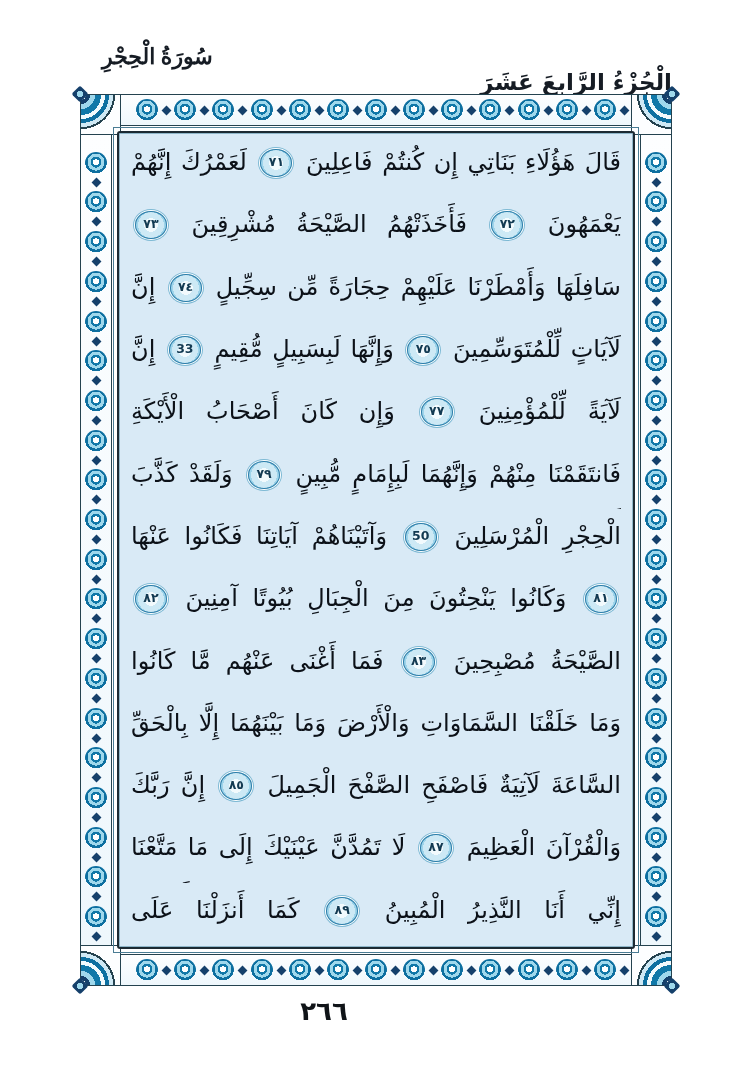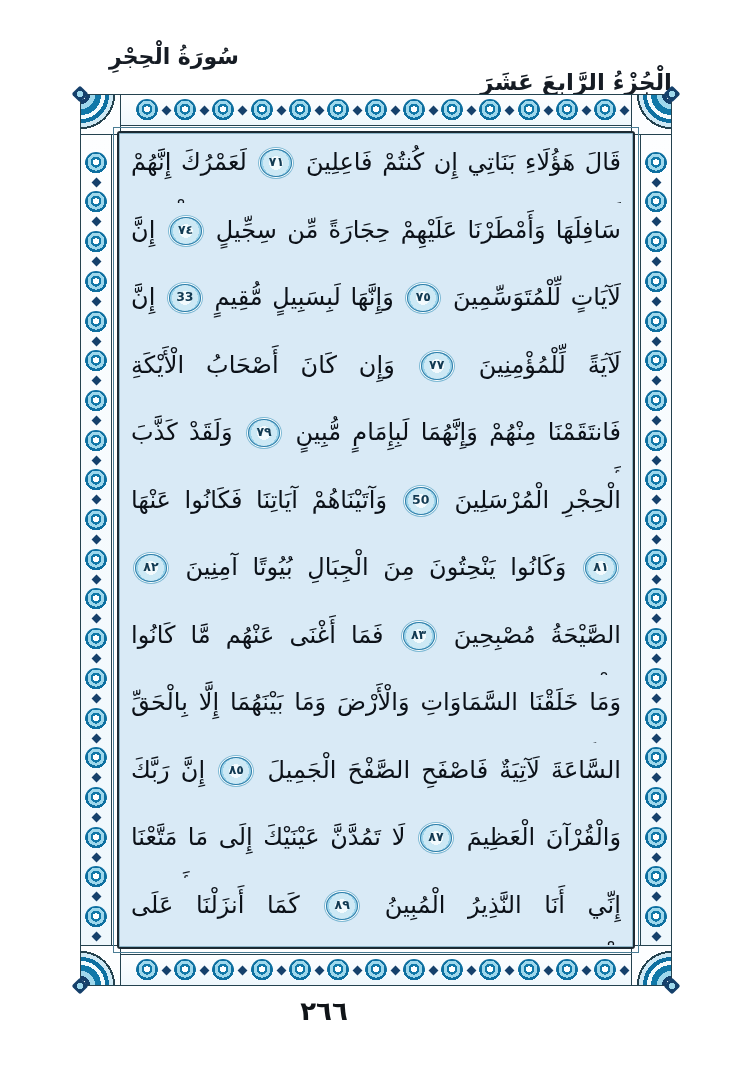--- a/index.html
+++ b/index.html
@@ -8,22 +8,22 @@
     width:750px;height:1072px;position:relative;background:#ffffff;
     font-family:"DejaVu Sans", sans-serif;overflow:hidden;
   }
 
   
   .hdr-juz{
     position:absolute;top:38px;right:78px;direction:rtl;
     font-size:23px;font-weight:700;color:#161c24;letter-spacing:0;margin-top:31px;
   }
   .hdr-surah{
-    position:absolute;top:44px;left:109px;direction:rtl;
-    font-size:22px;font-weight:700;color:#161c24;
+    position:absolute;top:44px;left:102px;direction:rtl;
+    font-size:22px;font-weight:700;color:#161c24;font-family:Liberation Serif, serif;
   }
 
   
   .frame{position:absolute;left:80px;top:94px;width:592px;height:892px;}
 
   .band{
     position:absolute;background:linear-gradient(180deg,#fdfeff,#eef7fc);
     border:1px solid #24424f;display:flex;align-items:center;
     justify-content:space-evenly;overflow:hidden;
   }
@@ -180,20 +180,21 @@
   <div class="corner tl"></div>
   <div class="corner tr"></div>
   <div class="corner bl"></div>
   <div class="corner br"></div>
 
   <div class="inner-line"></div>
 
   <div class="panel">
     <div class="lines">
         <div class="quran-line" style="font-size: 24px;"><span class="qt">قَالَ هَؤُلَاءِ بَنَاتِي إِن كُنتُمْ فَاعِلِينَ</span> <span class="ayah">٧١</span> <span class="qt">لَعَمْرُكَ إِنَّهُمْ لَفِي سَكْرَتِهِمْ</span> </div>
+        <div class="quran-line" style="font-size: 24px;"><span class="qt">يَعْمَهُونَ</span> <span class="ayah">٧٢</span> <span class="qt">فَأَخَذَتْهُمُ الصَّيْحَةُ مُشْرِقِينَ</span> <span class="ayah">٧٣</span>  </div>
         <div class="quran-line" style="font-size: 24px;"><span class="qt">سَافِلَهَا وَأَمْطَرْنَا عَلَيْهِمْ حِجَارَةً مِّن سِجِّيلٍ</span> <span class="ayah">٧٤</span> <span class="qt">إِنَّ فِي ذَلِكَ</span> </div>
         <div class="quran-line" style="font-size: 24px;"><span class="qt">لَآيَاتٍ لِّلْمُتَوَسِّمِينَ</span> <span class="ayah">٧٥</span> <span class="qt">وَإِنَّهَا لَبِسَبِيلٍ مُّقِيمٍ</span> <span class="ayah">33</span> <span class="qt">إِنَّ فِي ذَلِكَ</span> </div>
         <div class="quran-line" style="font-size: 24px;"><span class="qt">لَآيَةً لِّلْمُؤْمِنِينَ</span> <span class="ayah">٧٧</span> <span class="qt">وَإِن كَانَ أَصْحَابُ الْأَيْكَةِ لَظَالِمِينَ</span>  </div>
         <div class="quran-line" style="font-size: 24px;"><span class="qt">فَانتَقَمْنَا مِنْهُمْ وَإِنَّهُمَا لَبِإِمَامٍ مُّبِينٍ</span> <span class="ayah">٧٩</span> <span class="qt">وَلَقَدْ كَذَّبَ أَصْحَابُ</span> </div>
         <div class="quran-line" style="font-size: 24px;"><span class="qt">الْحِجْرِ الْمُرْسَلِينَ</span> <span class="ayah">50</span> <span class="qt">وَآتَيْنَاهُمْ آيَاتِنَا فَكَانُوا عَنْهَا مُعْرِضِينَ</span> </div>
         <div class="quran-line" style="font-size: 24px;"><span class="ayah">٨١</span> <span class="qt">وَكَانُوا يَنْحِتُونَ مِنَ الْجِبَالِ بُيُوتًا آمِنِينَ</span> <span class="ayah">٨٢</span>  </div>
         <div class="quran-line" style="font-size: 24px;"><span class="qt">الصَّيْحَةُ مُصْبِحِينَ</span> <span class="ayah">٨٣</span> <span class="qt">فَمَا أَغْنَى عَنْهُم مَّا كَانُوا يَكْسِبُونَ</span>  </div>
         <div class="quran-line" style="font-size: 24px;"><span class="qt">وَمَا خَلَقْنَا السَّمَاوَاتِ وَالْأَرْضَ وَمَا بَيْنَهُمَا إِلَّا بِالْحَقِّ وَإِنَّ</span> </div>
         <div class="quran-line" style="font-size: 24px;"><span class="qt">السَّاعَةَ لَآتِيَةٌ فَاصْفَحِ الصَّفْحَ الْجَمِيلَ</span> <span class="ayah">٨٥</span> <span class="qt">إِنَّ رَبَّكَ هُوَ</span> </div>
         <div class="quran-line" style="font-size: 24px;"><span class="qt">وَالْقُرْآنَ الْعَظِيمَ</span> <span class="ayah">٨٧</span> <span class="qt">لَا تَمُدَّنَّ عَيْنَيْكَ إِلَى مَا مَتَّعْنَا بِهِ أَزْوَاجًا</span> </div>

